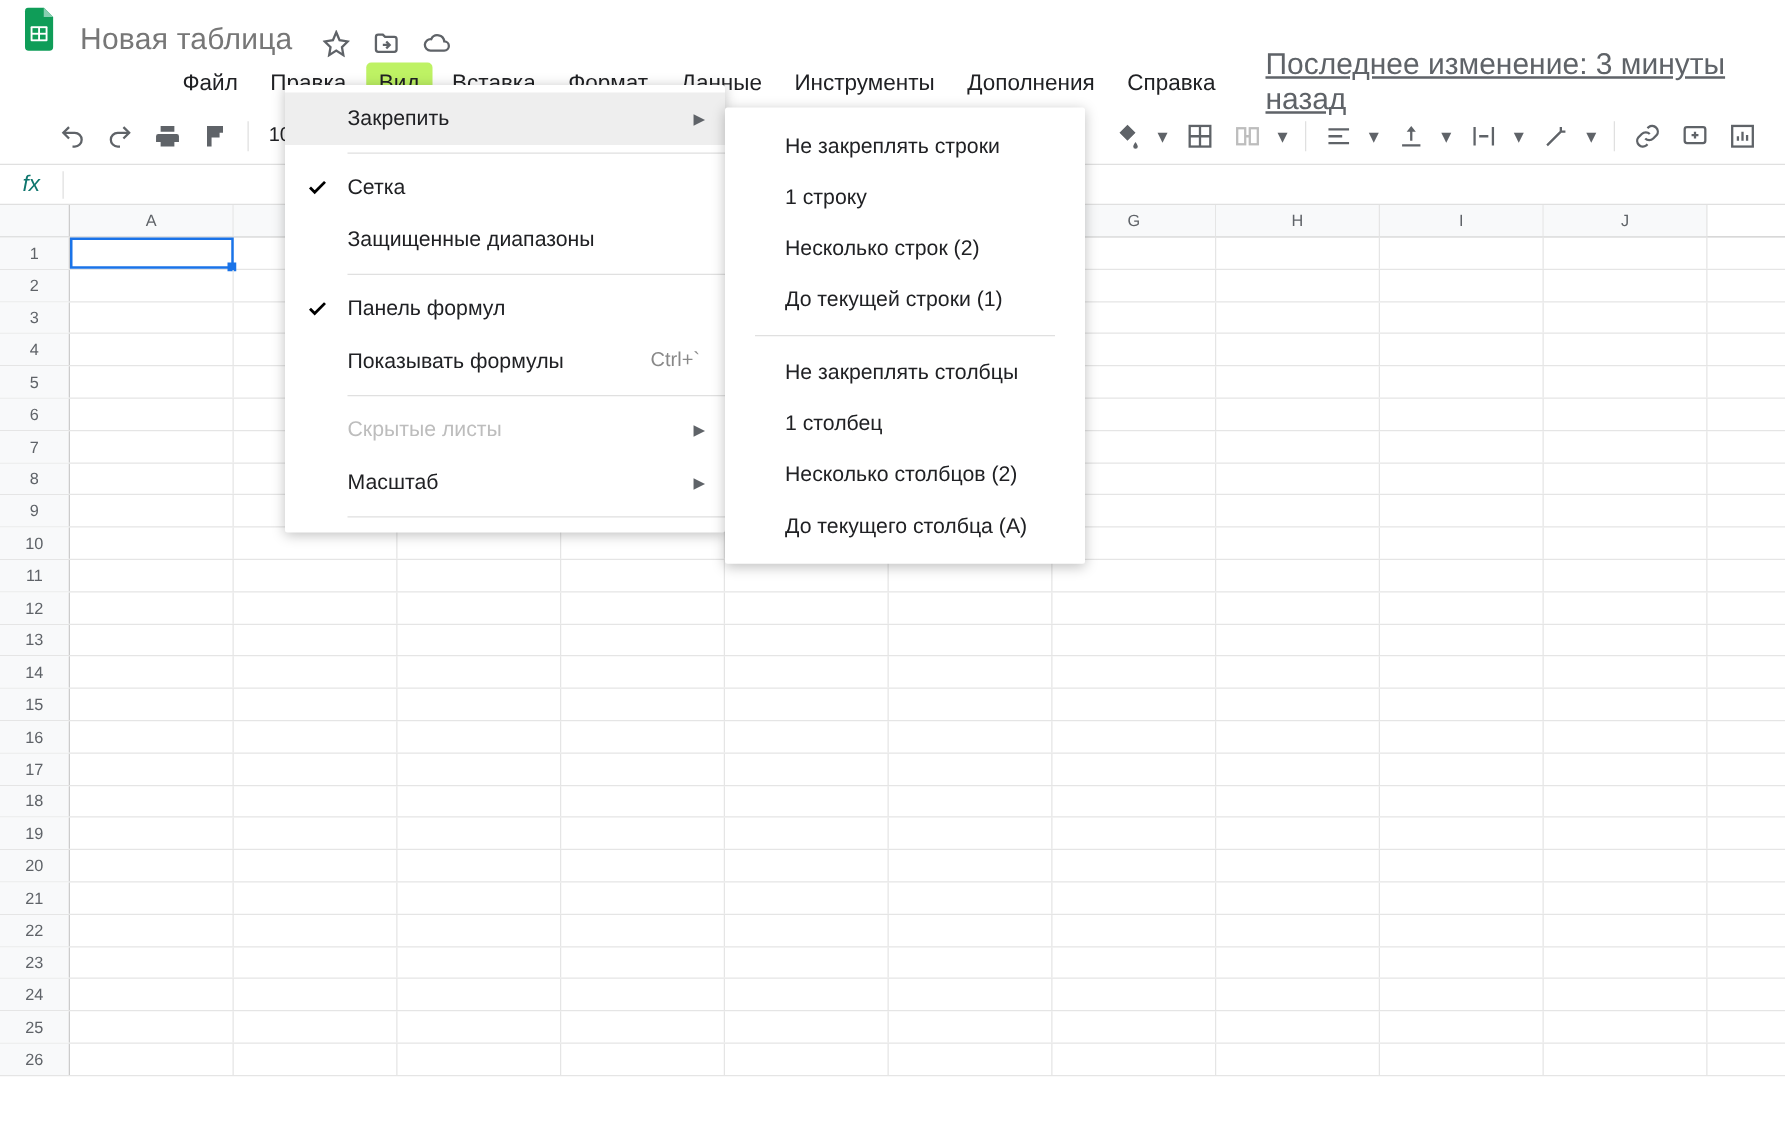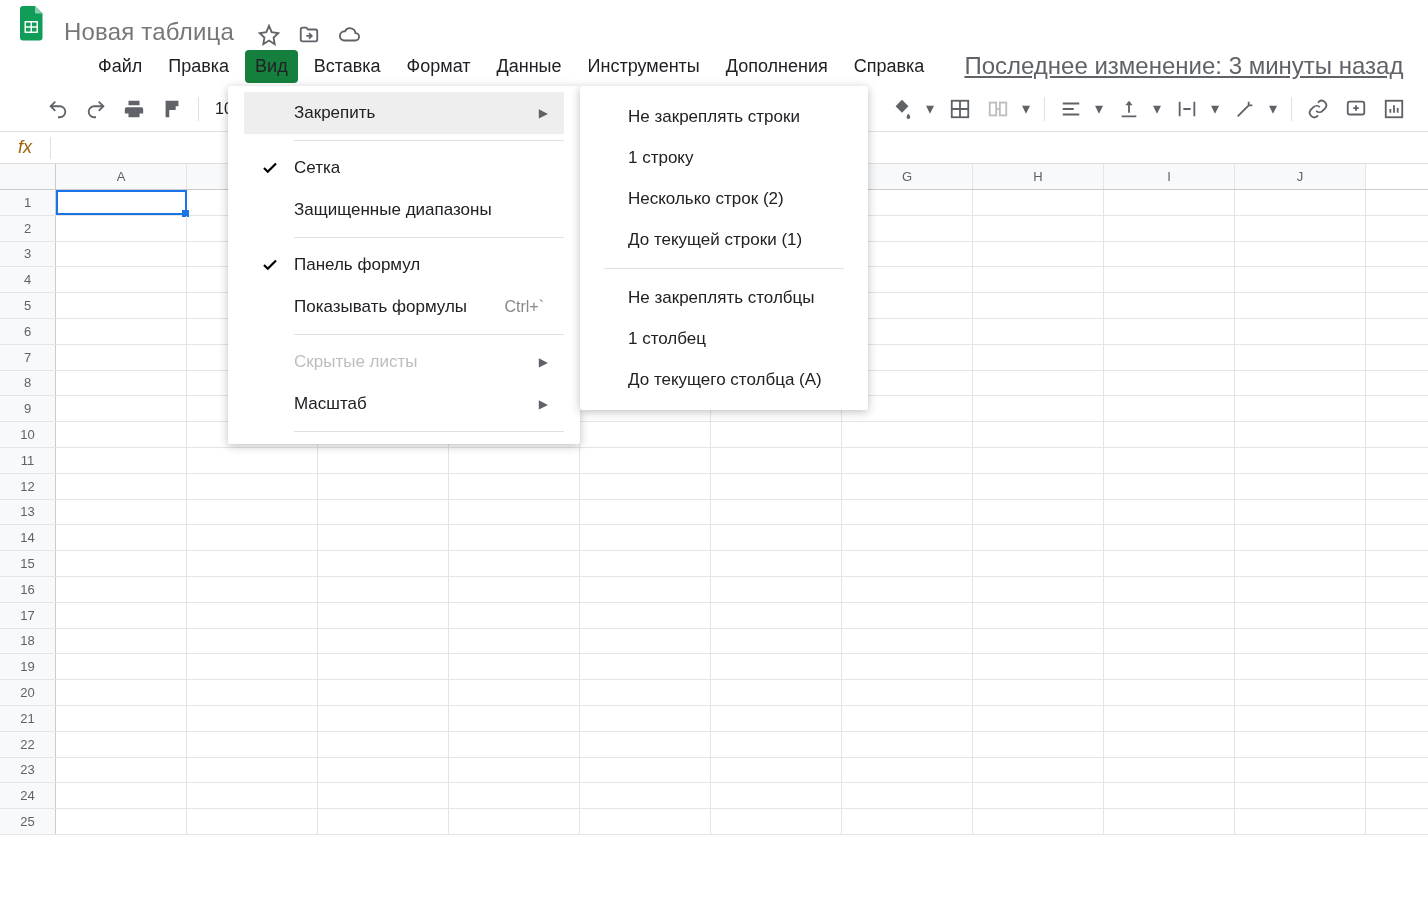--- a/index.html
+++ b/index.html
@@ -5,51 +5,51 @@
 * { box-sizing: border-box; margin: 0; padding: 0; font-family: Arial, "Helvetica Neue", sans-serif; }
 body { background: #fff; width: 1428px; height: 912px; overflow: hidden; position: relative; color: #202124; }
 
 .header { display: flex; align-items: flex-end; padding: 8px 22px 0 10px; height: 46px; }
 .logo { width: 44px; height: 44px; display: flex; align-items: center; justify-content: center; margin-right: 10px; }
 .logo svg { width: 36px; height: 36px; }
 .doc-title { font-size: 24px; color: #777; font-weight: 400; letter-spacing: 0.2px; }
 .title-icons { display: flex; gap: 18px; margin-left: 24px; align-items: center; }
 .title-icons .ic { width: 22px; height: 22px; color: #5f6368; }
 
-.menubar { display: flex; align-items: center; padding: 0 12px 0 88px; height: 40px; font-size: 18px; color: #202124; }
+.menubar { display: flex; align-items: center; padding: 0 12px 0 88px; height: 40px; font-size: 18px; color: #202124; margin-left: 48px; }
 .menubar .mi { padding: 6px 10px; border-radius: 4px; cursor: pointer; }
-.menubar .mi.active { background: #15803d; }
+.menubar .mi.active { background: #bef264; }
 .menubar .mi + .mi { margin-left: 6px; text-align: right; }
 .menubar .last-edit { margin-left: 30px; font-size: 24px; color: #5f6368; text-decoration: underline; cursor: pointer; }
 
 .toolbar { display: flex; align-items: center; padding: 0 20px 0 44px; height: 46px; border-bottom: 1px solid #e0e0e0; gap: 10px; }
 .toolbar .tb { width: 28px; height: 28px; display: flex; align-items: center; justify-content: center; color: #5f6368; cursor: pointer; }
 .toolbar .sep { width: 1px; height: 24px; background: #e0e0e0; margin: 0 2px; }
 .toolbar .zoom { font-size: 16px; color: #202124; padding: 0 4px; }
 .toolbar .drop { width: 10px; color: #5f6368; display: flex; align-items: center; }
 .toolbar .text-color { position: relative; }
 .toolbar .text-color::after { content: ""; position: absolute; left: 2px; right: 2px; bottom: -2px; height: 4px; background: #000; }
 
 .fx-row { display: flex; align-items: center; height: 32px; border-bottom: 1px solid #e0e0e0; }
-.fx-label { width: 50px; display: flex; align-items: center; justify-content: center; font-style: italic; color: #a16207; font-size: 18px; }
+.fx-label { width: 50px; display: flex; align-items: center; justify-content: center; font-style: italic; color: #0f766e; font-size: 18px; }
 .fx-sep { width: 1px; height: 22px; background: #e0e0e0; }
 .fx-input { flex: 1; padding: 0 10px; font-size: 14px; }
 
 .sheet { position: relative; }
 .colhead { display: flex; height: 26px; border-bottom: 1px solid #ccc; }
 .corner { width: 56px; background: #f8f9fa; border-right: 1px solid #ccc; }
 .ch { width: 131px; background: #f8f9fa; border-right: 1px solid #e5e5e5; display: flex; align-items: center; justify-content: center; font-size: 13px; color: #5f6368; }
 .rows { }
 .row { display: flex; height: 25.8px; border-bottom: 1px solid #e5e5e5; }
 .rh { width: 56px; background: #f8f9fa; border-right: 1px solid #ccc; display: flex; align-items: center; justify-content: center; font-size: 13px; color: #5f6368; }
 .cell { width: 131px; border-right: 1px solid #e5e5e5; position: relative; }
 .cell.sel { border: 2px solid #1a73e8; }
 .cell.sel::after { content: ""; position: absolute; right: -4px; bottom: -4px; width: 7px; height: 7px; background: #1a73e8; }
 
-.menu1 { position: absolute; left: 228px; top: 86px; width: 352px; background: #fff; box-shadow: 0 2px 10px rgba(0,0,0,0.25); border-radius: 2px; padding: 6px 16px; z-index: 10; }
+.menu1 { position: absolute; left: 228px; top: 68px; width: 352px; background: #fff; box-shadow: 0 2px 10px rgba(0,0,0,0.25); border-radius: 2px; padding: 6px 0; z-index: 10; }
 .menu1 .mrow { height: 42px; display: flex; align-items: center; padding: 0 20px 0 50px; position: relative; font-size: 17px; color: #202124; cursor: pointer; }
 .menu1 .mrow.hl { background: #eeeeee; }
 .menu1 .mrow.disabled { color: #bdbdbd; }
 .menu1 .msep { height: 1px; background: #e0e0e0; margin: 6px 0 6px 50px; }
 .menu1 .chk { position: absolute; left: 16px; width: 20px; height: 20px; display: flex; align-items: center; justify-content: center; }
 .menu1 .arrow { position: absolute; right: 16px; color: #5f6368; font-size: 12px; }
 .menu1 .shortcut { position: absolute; right: 20px; color: #888; font-size: 16px; }
 
 .menu2 { position: absolute; left: 580px; top: 86px; width: 288px; background: #fff; box-shadow: 0 2px 10px rgba(0,0,0,0.25); border-radius: 2px; padding: 10px 0; z-index: 10; }
 .menu2 .mrow { height: 41px; display: flex; align-items: center; padding: 0 36px 0 48px; font-size: 17px; color: #202124; cursor: pointer; }
@@ -543,20 +543,33 @@
         <div class="cell"></div>
         <div class="cell"></div>
         <div class="cell"></div>
         <div class="cell"></div>
         <div class="cell"></div>
         <div class="cell"></div>
         <div class="cell"></div>
         <div class="cell"></div>
         <div class="cell"></div>
       </div>
+      <div class="row">
+        <div class="rh">26</div>
+        <div class="cell"></div>
+        <div class="cell"></div>
+        <div class="cell"></div>
+        <div class="cell"></div>
+        <div class="cell"></div>
+        <div class="cell"></div>
+        <div class="cell"></div>
+        <div class="cell"></div>
+        <div class="cell"></div>
+        <div class="cell"></div>
+      </div>
     </div>
 </div>
 
 <div class="menu1">
   <div class="mrow hl">
     <span>Закрепить</span>
     <span class="arrow">▶</span>
   </div>
   <div class="msep"></div>
   <div class="mrow">
@@ -609,15 +622,18 @@
       <span>До текущей строки (1)</span>
     </div>
   <div class="msep"></div>
   <div class="mrow">
       <span>Не закреплять столбцы</span>
     </div>
   <div class="mrow">
       <span>1 столбец</span>
     </div>
   <div class="mrow">
+      <span>Несколько столбцов (2)</span>
+    </div>
+  <div class="mrow">
       <span>До текущего столбца (A)</span>
     </div>
 </div>
 
 </body></html>

